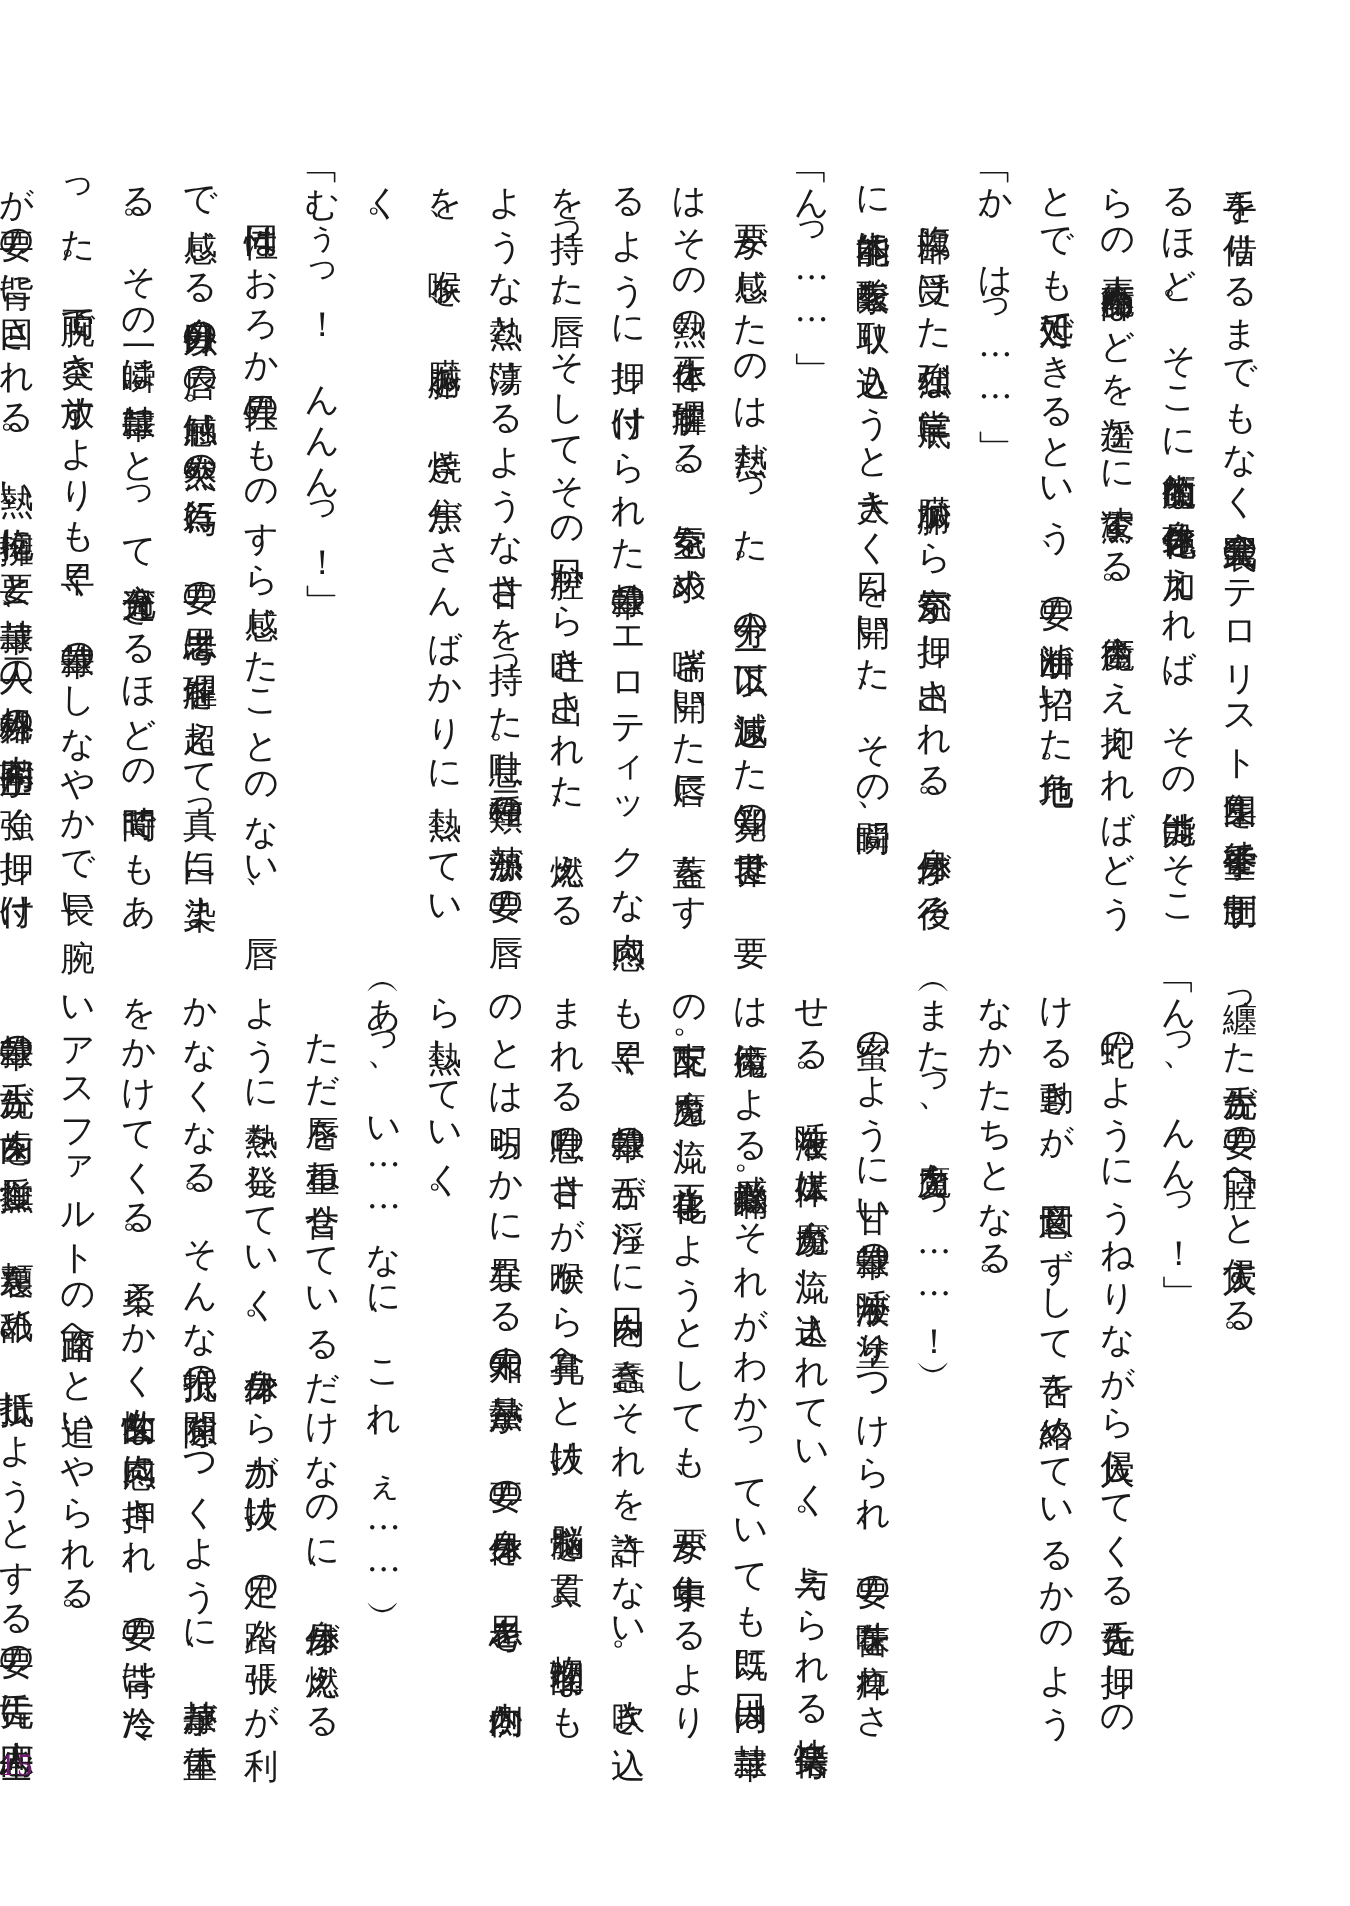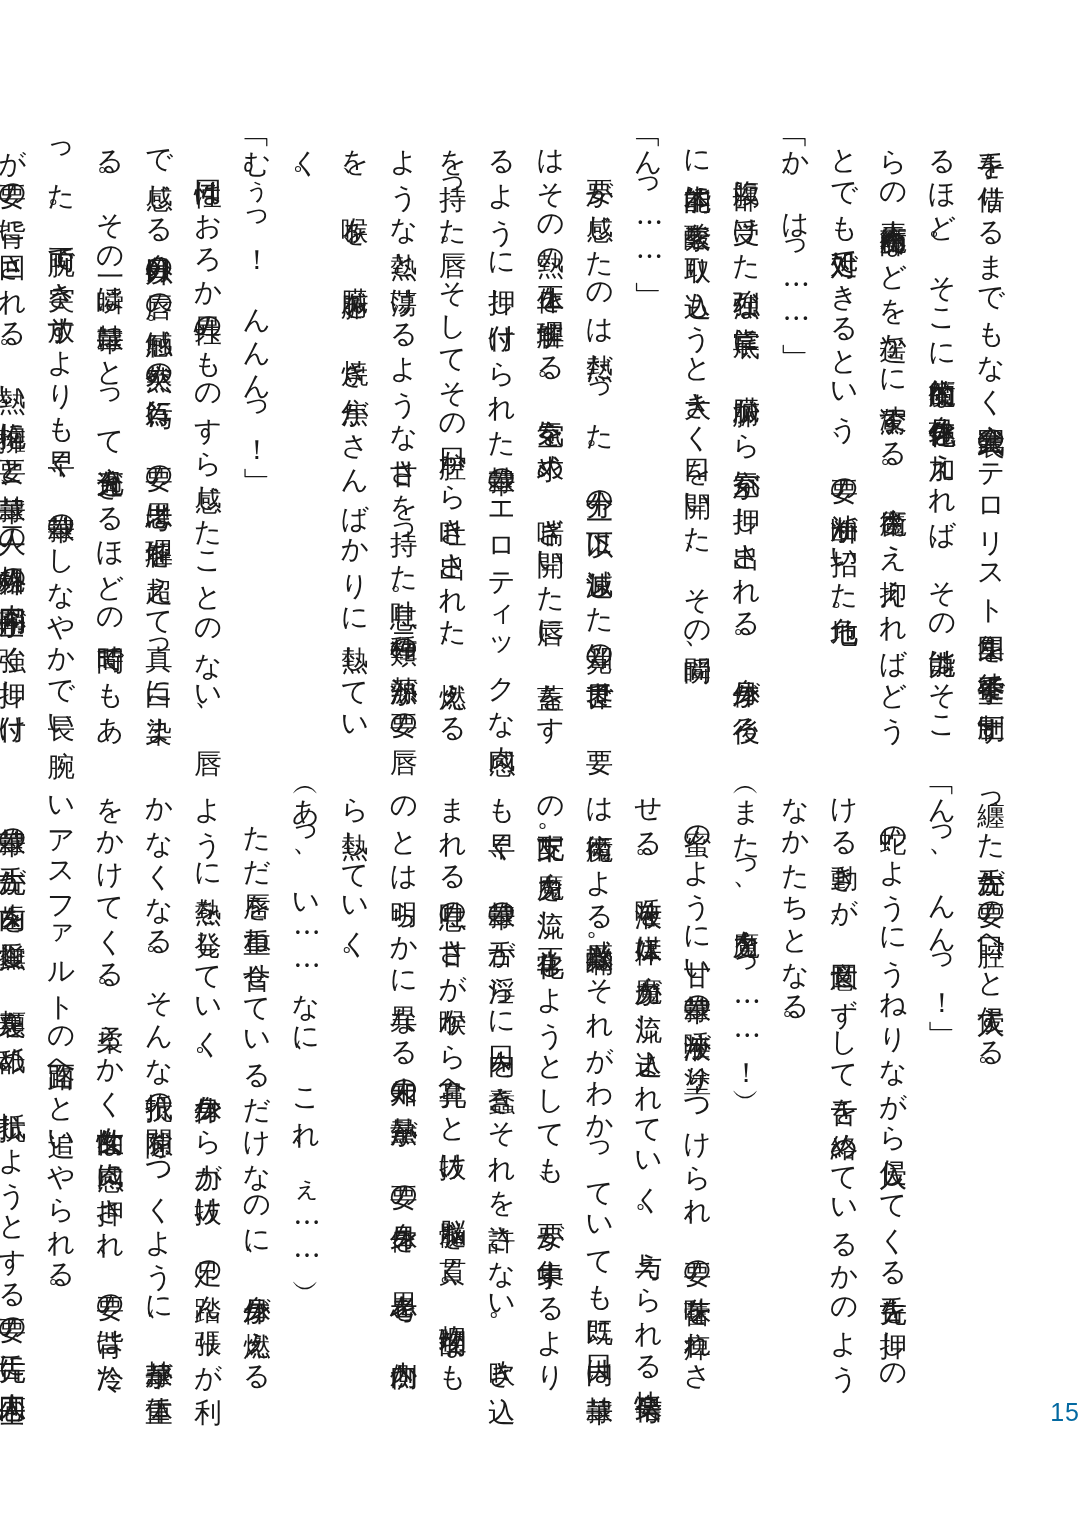--- a/index.html
+++ b/index.html
@@ -70,25 +70,25 @@
   .para.quote {
     text-indent: 0;
   }
 
   
   .folio {
     position: absolute;
     left: 0;
     right: 0;
     bottom: 98px;
-    text-align: right;
-    font-family: Liberation Sans, sans-serif;
+    text-align: left;
+    font-family: Liberation Serif, serif;
     font-size: 25px;
     letter-spacing: 0.04em;
-    color: #0369a1;
+    color: #701a75;
   }
 </style>
 </head>
 <body>
 
 <div class="page">
 
   <div class="body-area">
 
     <div class="block block-upper">

